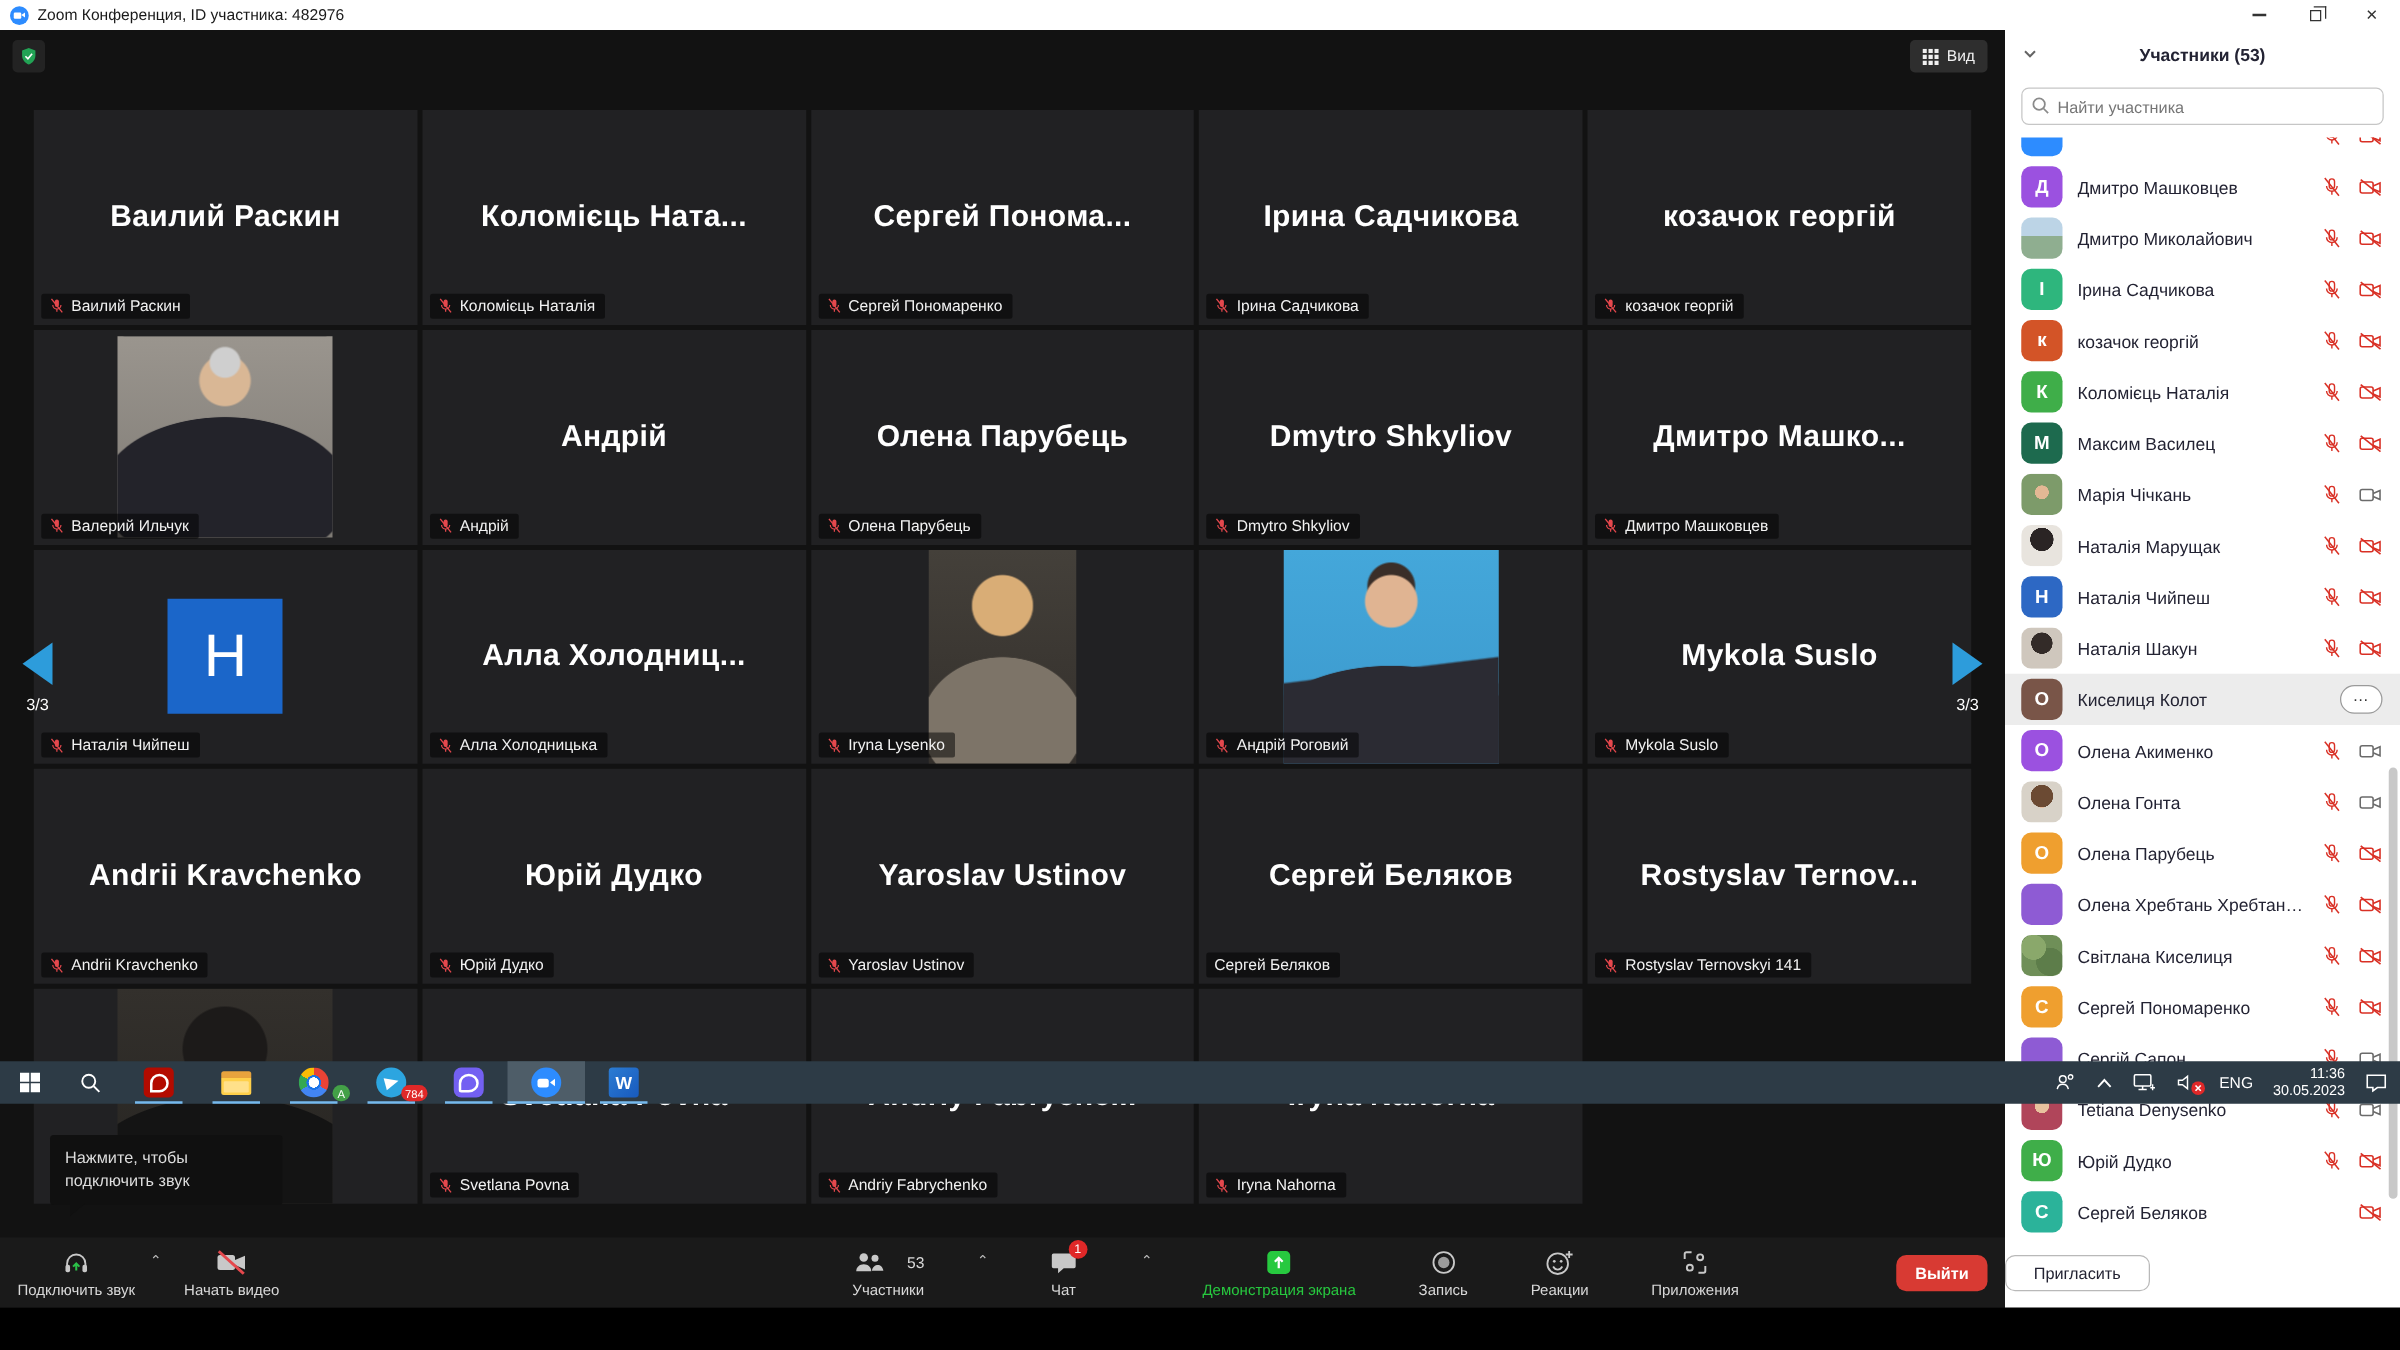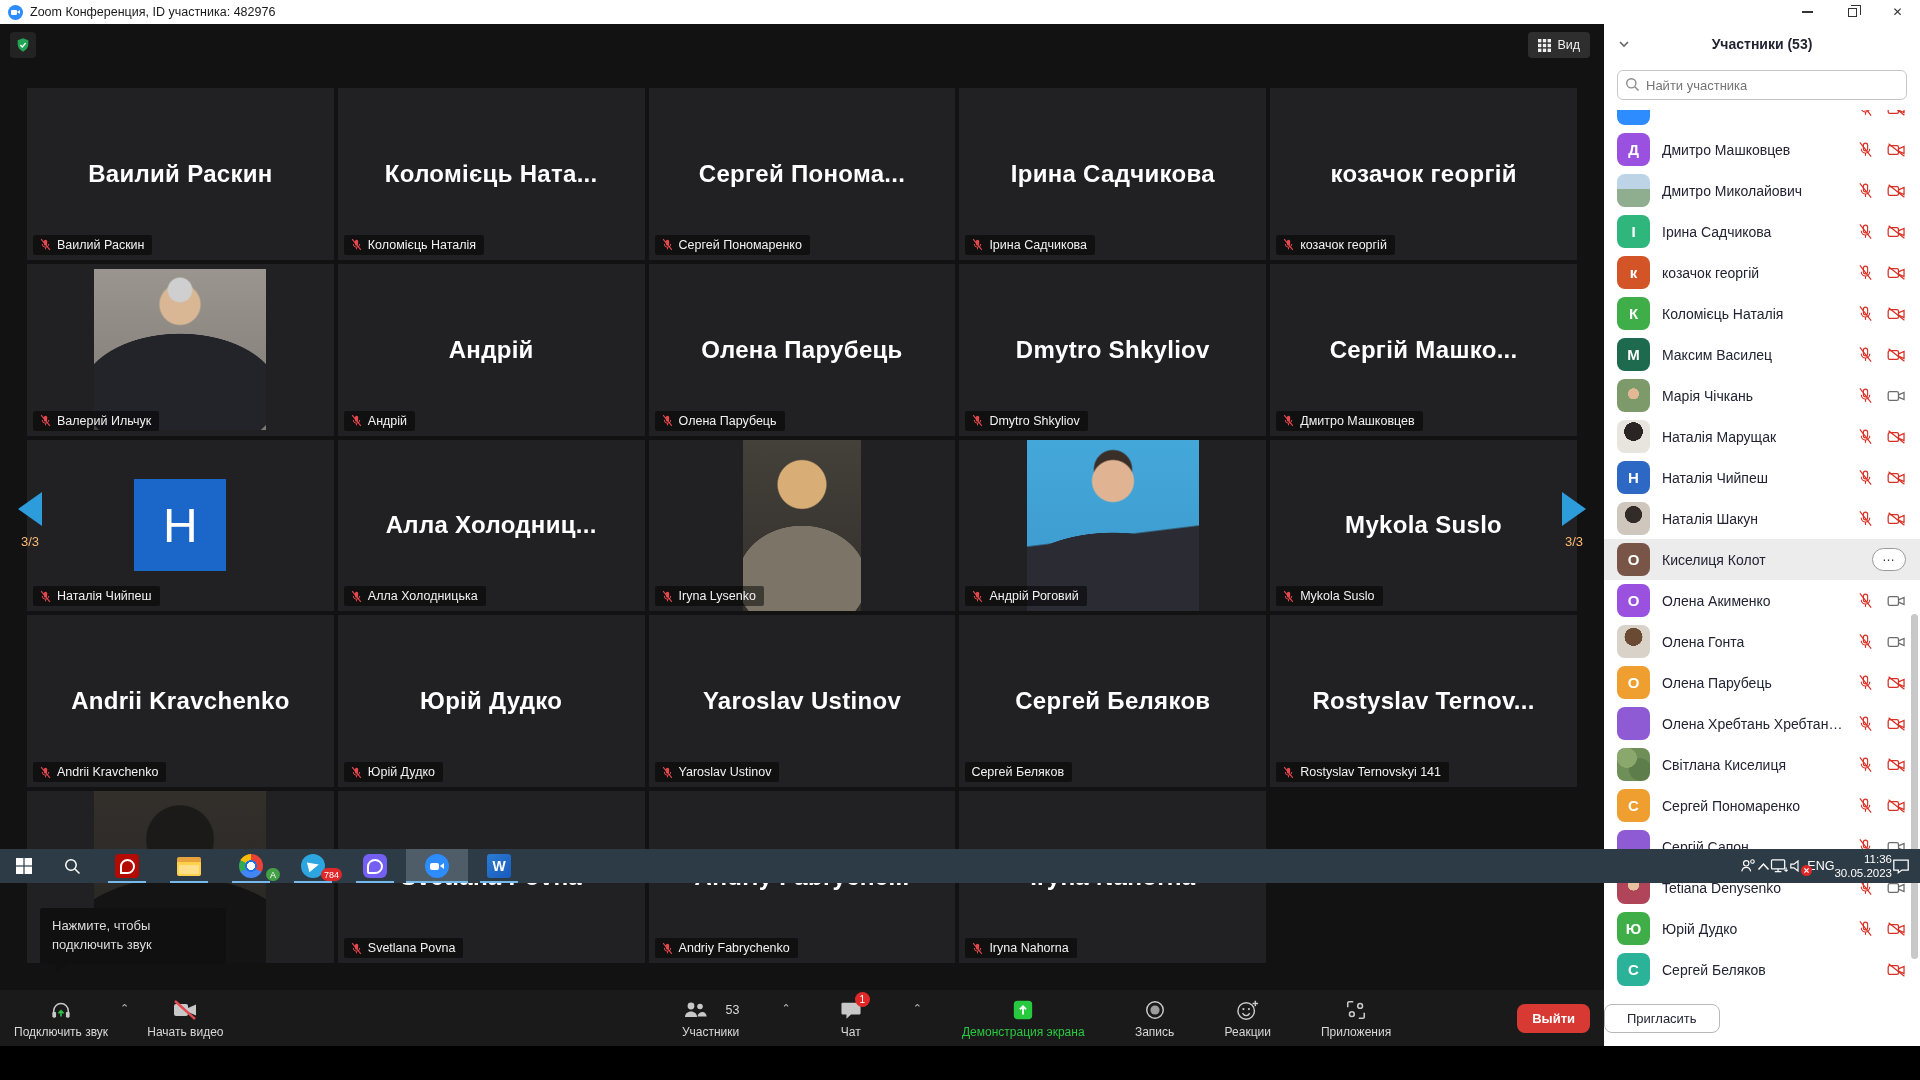--- a/index.html
+++ b/index.html
@@ -61,21 +61,21 @@
     linear-gradient(#44a7da, #3b98cc); }
   .tile-photo[data-photo="woman-dark"] { background:
     radial-gradient(circle at 50% 28%, #1c1a19 0 22%, transparent 23%),
     radial-gradient(circle at 50% 30%, #d8ae8e 0 13%, transparent 14%),
     radial-gradient(ellipse 70% 42% at 50% 92%, #141414 0 99%, transparent 100%),
     linear-gradient(#33302c, #262421); }
   .chip { position:absolute; left:6px; bottom:5px; display:flex; align-items:center; gap:5px;
     background:rgba(0,0,0,.5); padding:3px 8px 3px 6px; color:#f2f2f2; font-size:12.5px;
     border-radius:2px; white-space:nowrap; }
 
-  .nav { position:absolute; width:56px; text-align:center; top:468px; color:#fdba74; font-size:13px; }
+  .nav { position:absolute; width:56px; text-align:center; top:490px; color:#ffffff; font-size:13px; }
   .nav .tri { margin:0 auto 8px; width:0; height:0; border-top:17px solid transparent;
     border-bottom:17px solid transparent; }
   .nav-left { left:2px; } .nav-left .tri { border-right:24px solid #2d9cdb; }
   .nav-right { right:2px; } .nav-right .tri { border-left:24px solid #2d9cdb; }
 
   .tooltip { position:absolute; left:40px; top:884px; width:186px; background:#101010;
     color:#dcdcdc; font-size:13px; line-height:1.45; padding:9px 12px; border-radius:3px; z-index:5; }
   .tooltip::after { content:""; position:absolute; left:16px; bottom:-9px; border-top:10px solid #101010;
     border-right:12px solid transparent; }
 
@@ -183,21 +183,21 @@
   .appicon[data-id="zoom"]::before { content:""; width:9px; height:7px; background:#fff;
     border-radius:2px; margin-right:1px; }
   .appicon[data-id="zoom"]::after { content:""; width:0; height:0; border-top:3px solid transparent;
     border-bottom:3px solid transparent; border-right:4px solid #fff; }
   .appicon[data-id="word"] { background:linear-gradient(135deg,#2b7cd3,#185abd); border-radius:3px; }
   .badge { position:absolute; right:2px; bottom:2px; background:#e02828; color:#fff; font-size:9px;
     border-radius:7px; min-width:14px; height:13px; display:flex; align-items:center;
     justify-content:center; padding:0 3px; z-index:2; }
   .badge:empty { display:none; }
   .tb-app[data-id="chrome"] .badge { background:#43a047; }
-  .tray { margin-left:auto; display:flex; align-items:center; padding-right:10px; }
+  .tray { margin-left:auto; display:flex; align-items:center; gap:16px; padding-right:10px; }
   .tray .titem-flat { display:flex; align-items:center; justify-content:center; }
   .lang { color:#fff; font-size:12.5px; }
   .clock { color:#fff; font-size:11.5px; text-align:right; line-height:1.25; }
 </style>
 </head>
 <body>
 
 <div class="app">
 
   <div class="titlebar">
@@ -364,21 +364,21 @@
                 <path d="M6 11a6 6 0 0 0 12 0" stroke="#e5484d" stroke-width="1.8" fill="none"></path>
                 <line x1="12" y1="17" x2="12" y2="21" stroke="#e5484d" stroke-width="1.8"></line>
                 <line x1="4" y1="2" x2="20" y2="22" stroke="#e5484d" stroke-width="2"></line>
               </svg>
               <span>Dmytro Shkyliov</span>
             </div>
           </div>
 
           <div class="tile" data-kind="name" data-mic="muted" data-chip="on">
 
-            <div class="tile-name">Сергій Машко...</div>
+            <div class="tile-name">Дмитро Машко...</div>
             <div class="chip">
               <svg width="13" height="13" viewBox="0 0 24 24">
                 <path d="M12 3a3 3 0 0 1 3 3v5a3 3 0 0 1-6 0V6a3 3 0 0 1 3-3z" fill="#e5484d"></path>
                 <path d="M6 11a6 6 0 0 0 12 0" stroke="#e5484d" stroke-width="1.8" fill="none"></path>
                 <line x1="12" y1="17" x2="12" y2="21" stroke="#e5484d" stroke-width="1.8"></line>
                 <line x1="4" y1="2" x2="20" y2="22" stroke="#e5484d" stroke-width="2"></line>
               </svg>
               <span>Дмитро Машковцев</span>
             </div>
           </div>

